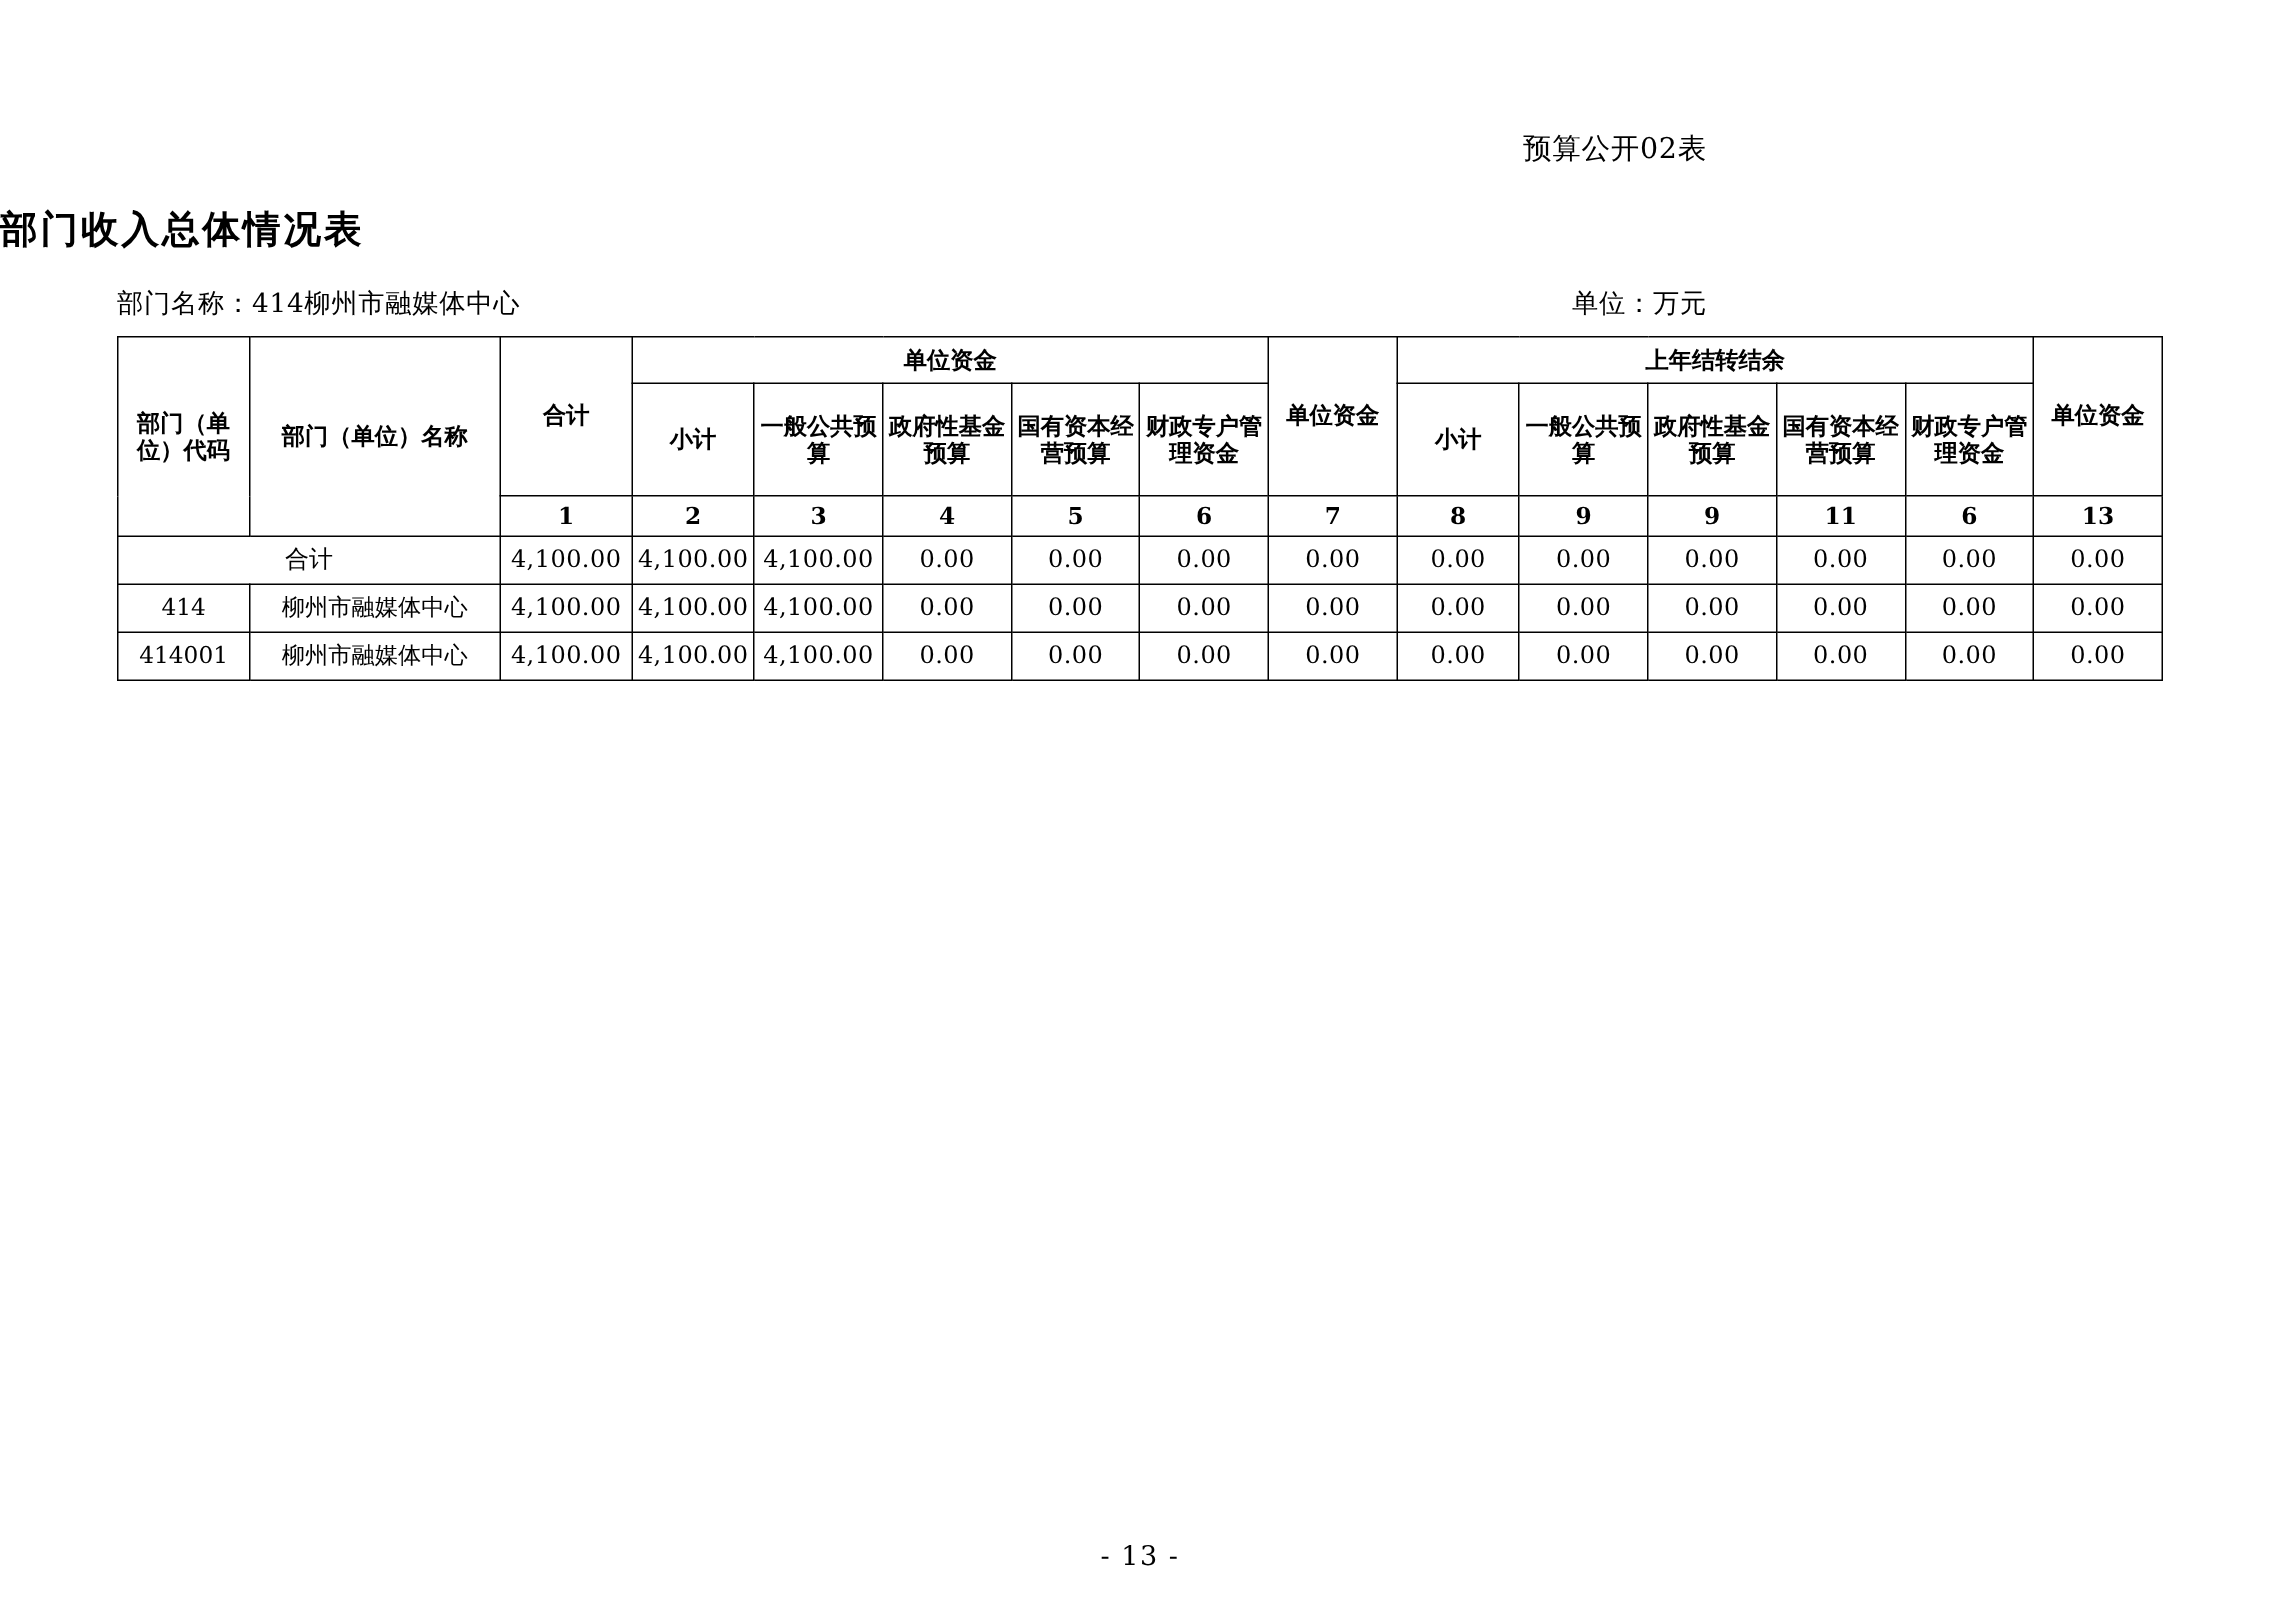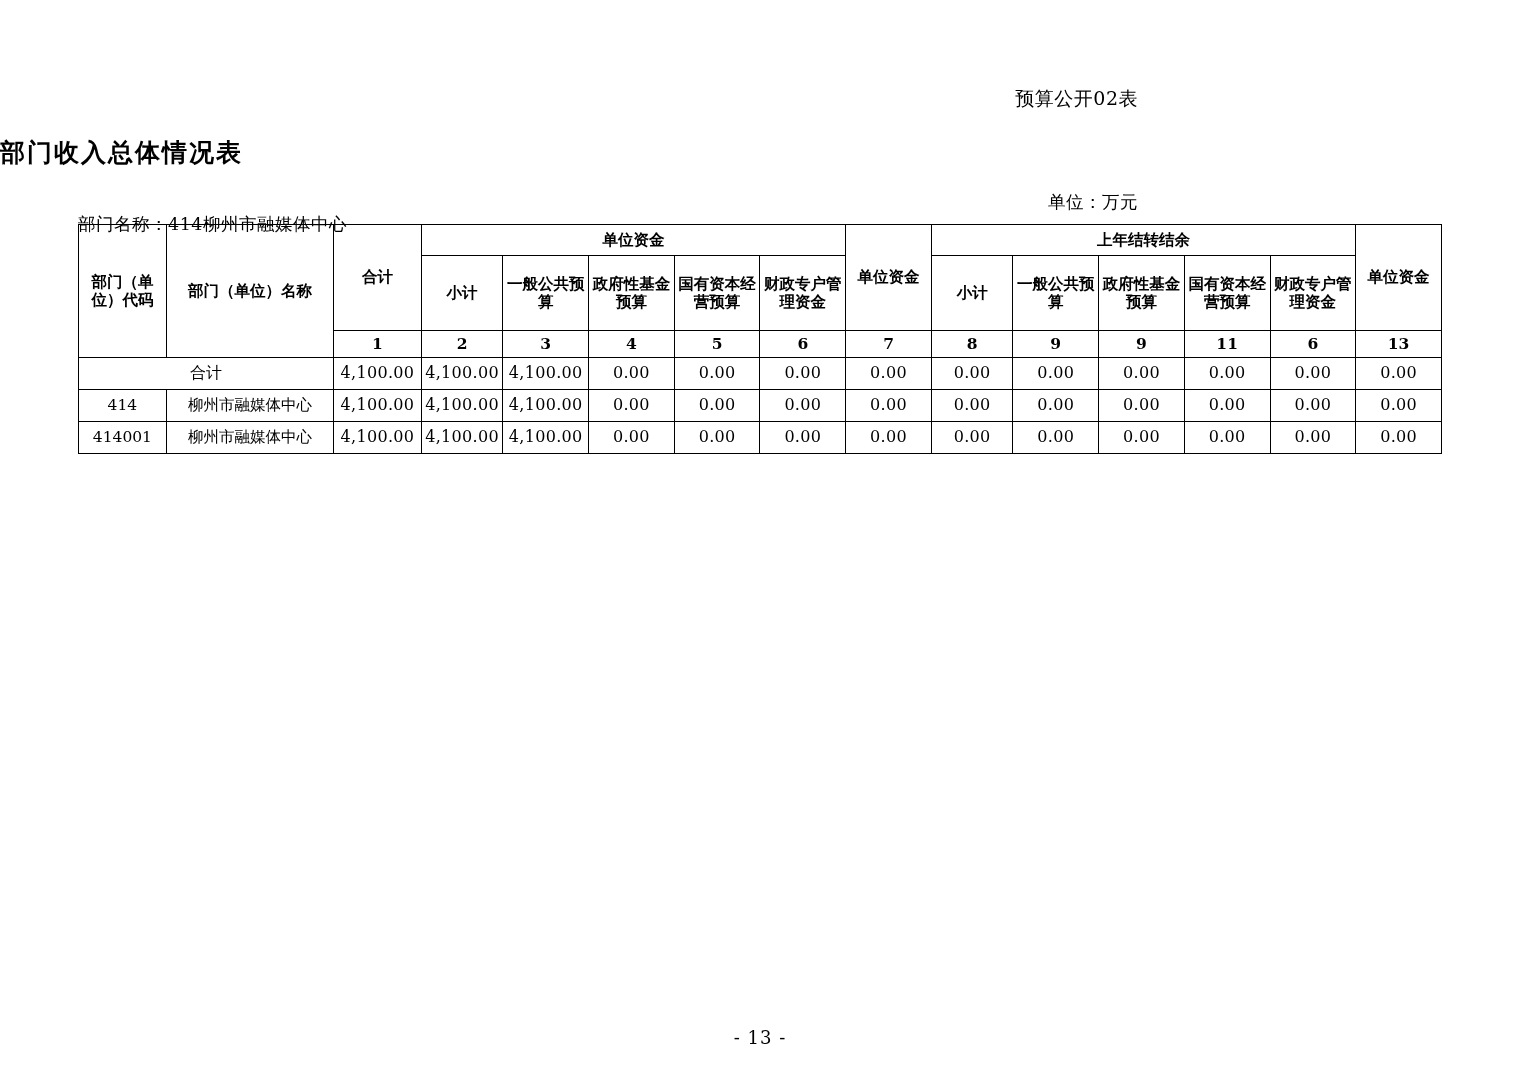--- a/index.html
+++ b/index.html
@@ -41,21 +41,21 @@
   }
   .meta-row {
     position: absolute;
     top: 190px;
     left: 78px;
     right: 78px;
     display: flex;
     justify-content: space-between;
     font-size: 17.5px;
   }
-  .meta-left { letter-spacing: 0.5px; margin-top: 22px; }
+  .meta-left { letter-spacing: 0.5px; }
   .meta-right { letter-spacing: 0.5px; }
 
   table.main {
     position: absolute;
     top: 224px;
     left: 78px;
     border-collapse: collapse;
     table-layout: fixed;
     width: 1364px;
     font-size: 15px;

